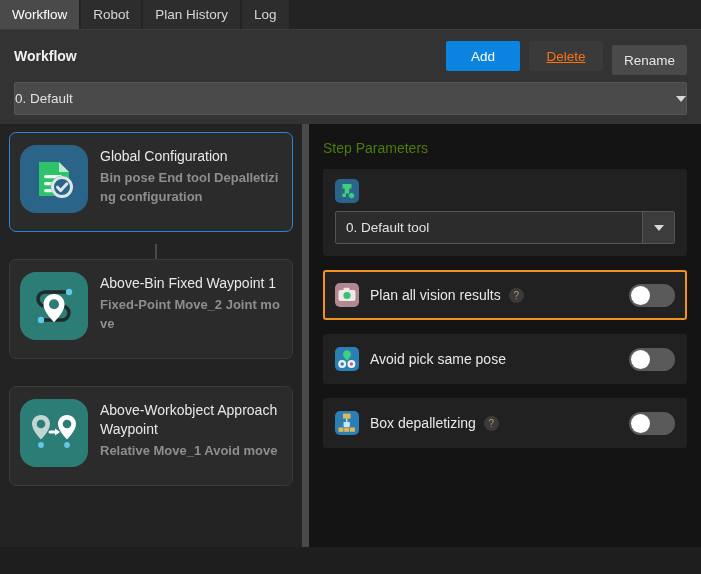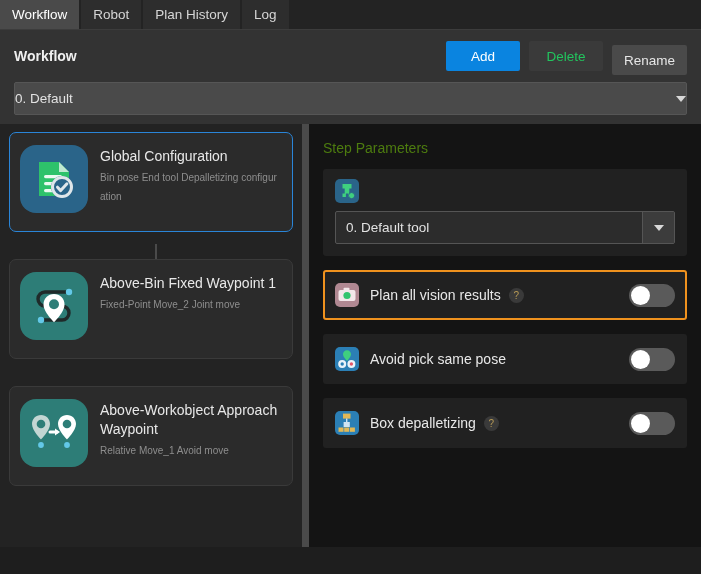--- a/index.html
+++ b/index.html
@@ -51,21 +51,21 @@
     padding: 0 12px;
     font-size: 13.5px;
     border: none;
     border-radius: 2px;
     margin-left: 9px;
     cursor: pointer;
     font-family: "Liberation Sans", sans-serif;
   }
   .btn-primary { background: #0a84e0; color: #ffffff; }
   .btn-default { background: #4a4a4a; color: #e6e6e6; margin-top: 8px; }
-  .btn-disabled { background: #3a3a3a; color: #22c55e; cursor: default; }
+  .btn-disabled { background: #3a3a3a; color: #f97316; cursor: default; text-decoration: underline; }
 
   
   .selectwrap {
     height: 42px;
     background: #333333;
     padding: 0 14px 9px 14px;
   }
   .select {
     height: 33px;
     width: 100%;
@@ -123,25 +123,26 @@
     display: flex; align-items: center; justify-content: center;
   }
   .card .cardtext { padding-top: 2px; overflow: hidden; }
   .card .ctitle {
     font-size: 14px;
     color: #e8e8e8;
     line-height: 19px;
     word-break: break-all;
   }
   .card .csub {
-    font-size: 10px;
+    font-size: 13px;
     color: #8e8e8e;
     line-height: 19px;
     margin-top: 2px;
     word-break: break-all;
+    font-weight: bold;
   }
   .connector {
     position: absolute;
     left: 155px;
     width: 2px;
     background: #4a4a4a;
   }
 
   
   .vscroll {

